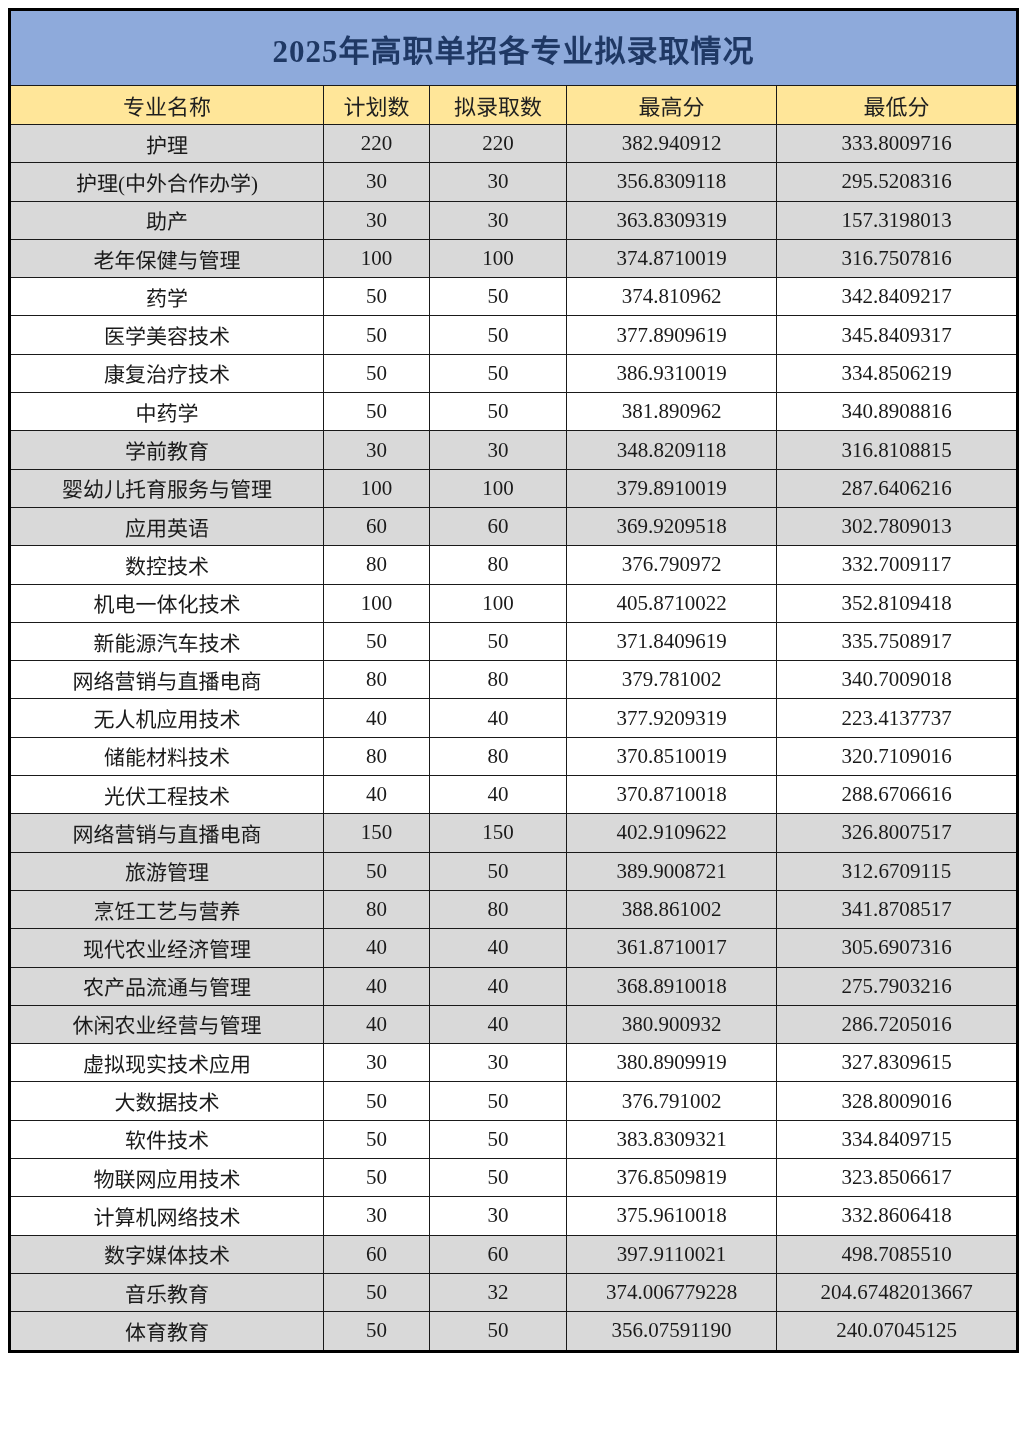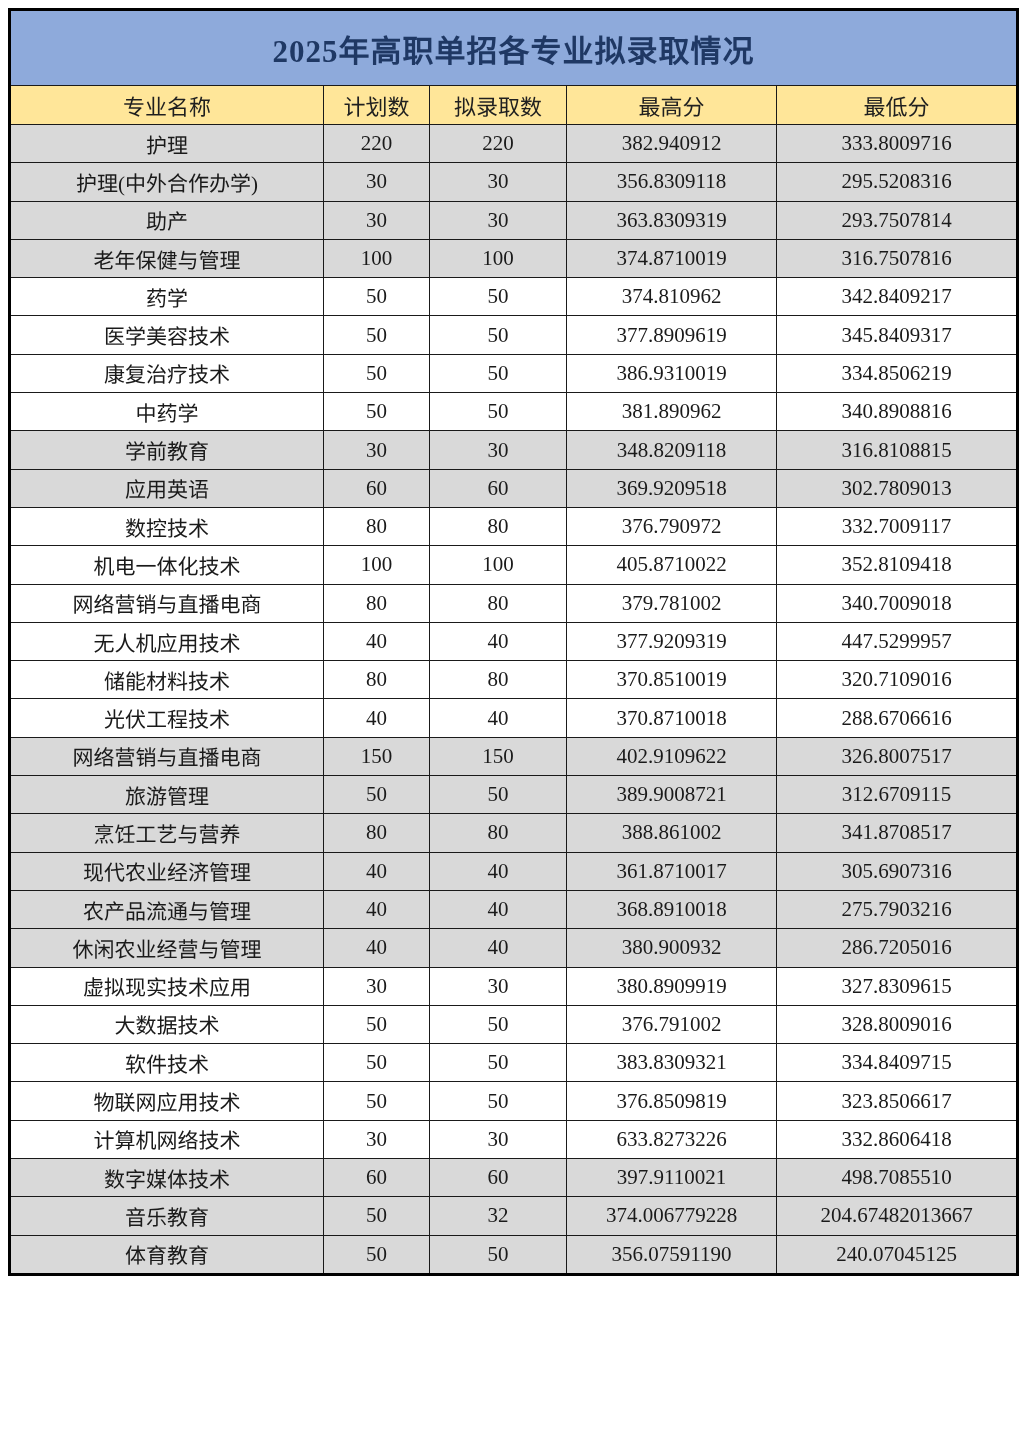--- a/index.html
+++ b/index.html
@@ -100,21 +100,21 @@
         <td>30</td>
         <td>30</td>
         <td>356.8309118</td>
         <td>295.5208316</td>
       </tr>
       <tr class="gray">
         <td>助产</td>
         <td>30</td>
         <td>30</td>
         <td>363.8309319</td>
-        <td>293.7507814</td>
+        <td>157.3198013</td>
       </tr>
       <tr class="gray">
         <td>老年保健与管理</td>
         <td>100</td>
         <td>100</td>
         <td>374.8710019</td>
         <td>316.7507816</td>
       </tr>
       <tr>
         <td>药学</td>
@@ -143,20 +143,27 @@
         <td>50</td>
         <td>381.890962</td>
         <td>340.8908816</td>
       </tr>
       <tr class="gray">
         <td>学前教育</td>
         <td>30</td>
         <td>30</td>
         <td>348.8209118</td>
         <td>316.8108815</td>
+      </tr>
+      <tr class="gray">
+        <td>婴幼儿托育服务与管理</td>
+        <td>100</td>
+        <td>100</td>
+        <td>379.8910019</td>
+        <td>287.6406216</td>
       </tr>
       <tr class="gray">
         <td>应用英语</td>
         <td>60</td>
         <td>60</td>
         <td>369.9209518</td>
         <td>302.7809013</td>
       </tr>
       <tr>
         <td>数控技术</td>
@@ -166,32 +173,39 @@
         <td>332.7009117</td>
       </tr>
       <tr>
         <td>机电一体化技术</td>
         <td>100</td>
         <td>100</td>
         <td>405.8710022</td>
         <td>352.8109418</td>
       </tr>
       <tr>
+        <td>新能源汽车技术</td>
+        <td>50</td>
+        <td>50</td>
+        <td>371.8409619</td>
+        <td>335.7508917</td>
+      </tr>
+      <tr>
         <td>网络营销与直播电商</td>
         <td>80</td>
         <td>80</td>
         <td>379.781002</td>
         <td>340.7009018</td>
       </tr>
       <tr>
         <td>无人机应用技术</td>
         <td>40</td>
         <td>40</td>
         <td>377.9209319</td>
-        <td>447.5299957</td>
+        <td>223.4137737</td>
       </tr>
       <tr>
         <td>储能材料技术</td>
         <td>80</td>
         <td>80</td>
         <td>370.8510019</td>
         <td>320.7109016</td>
       </tr>
       <tr>
         <td>光伏工程技术</td>
@@ -267,21 +281,21 @@
         <td>物联网应用技术</td>
         <td>50</td>
         <td>50</td>
         <td>376.8509819</td>
         <td>323.8506617</td>
       </tr>
       <tr>
         <td>计算机网络技术</td>
         <td>30</td>
         <td>30</td>
-        <td>633.8273226</td>
+        <td>375.9610018</td>
         <td>332.8606418</td>
       </tr>
       <tr class="gray">
         <td>数字媒体技术</td>
         <td>60</td>
         <td>60</td>
         <td>397.9110021</td>
         <td>498.7085510</td>
       </tr>
       <tr class="gray">

